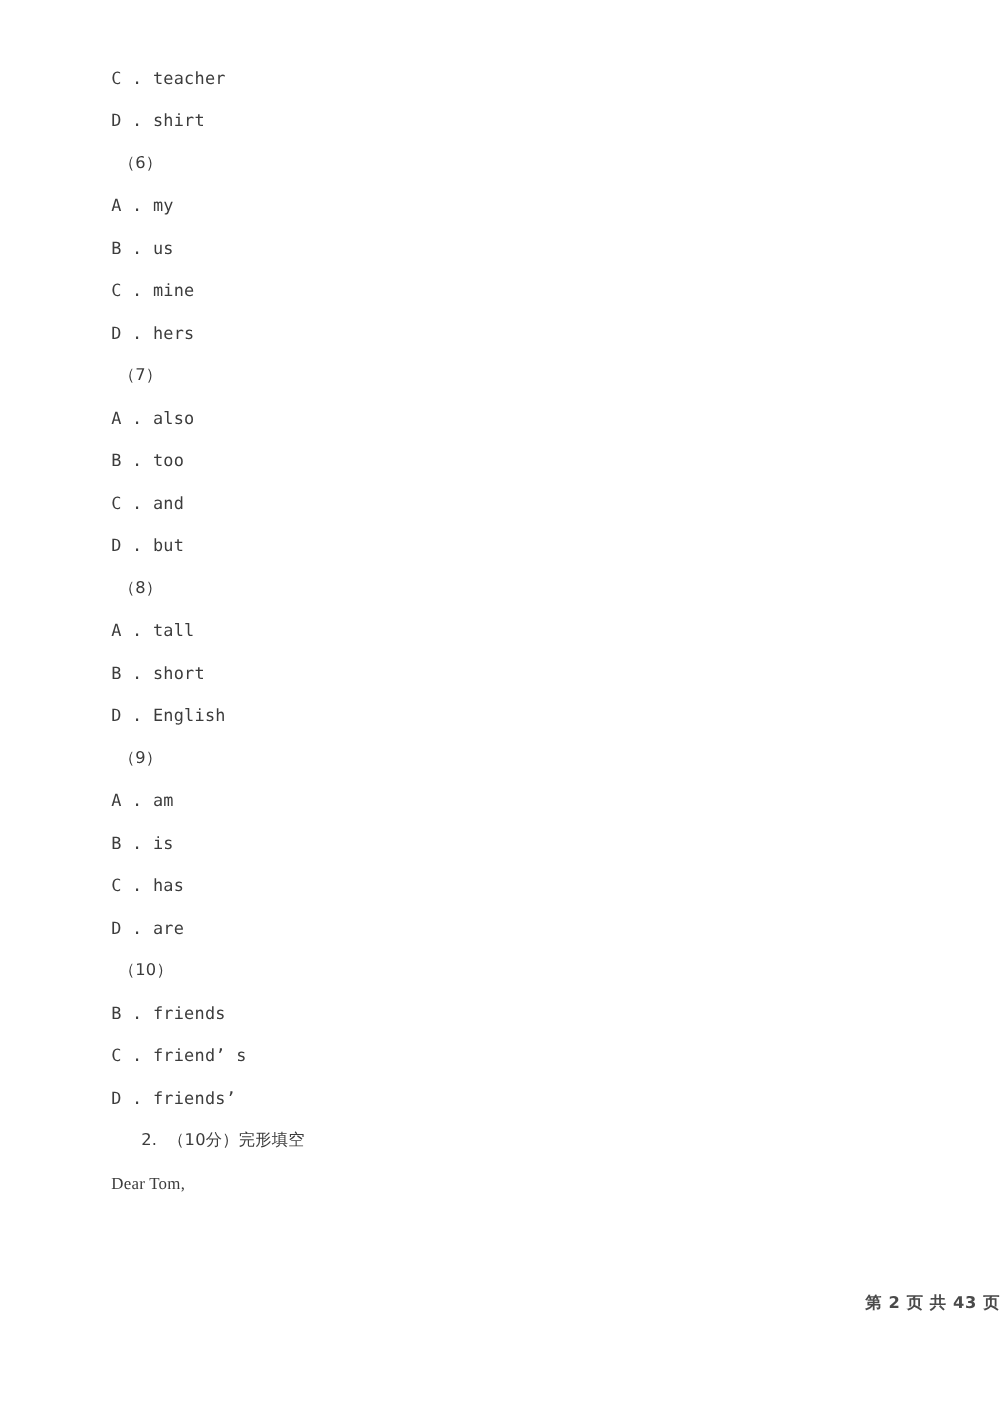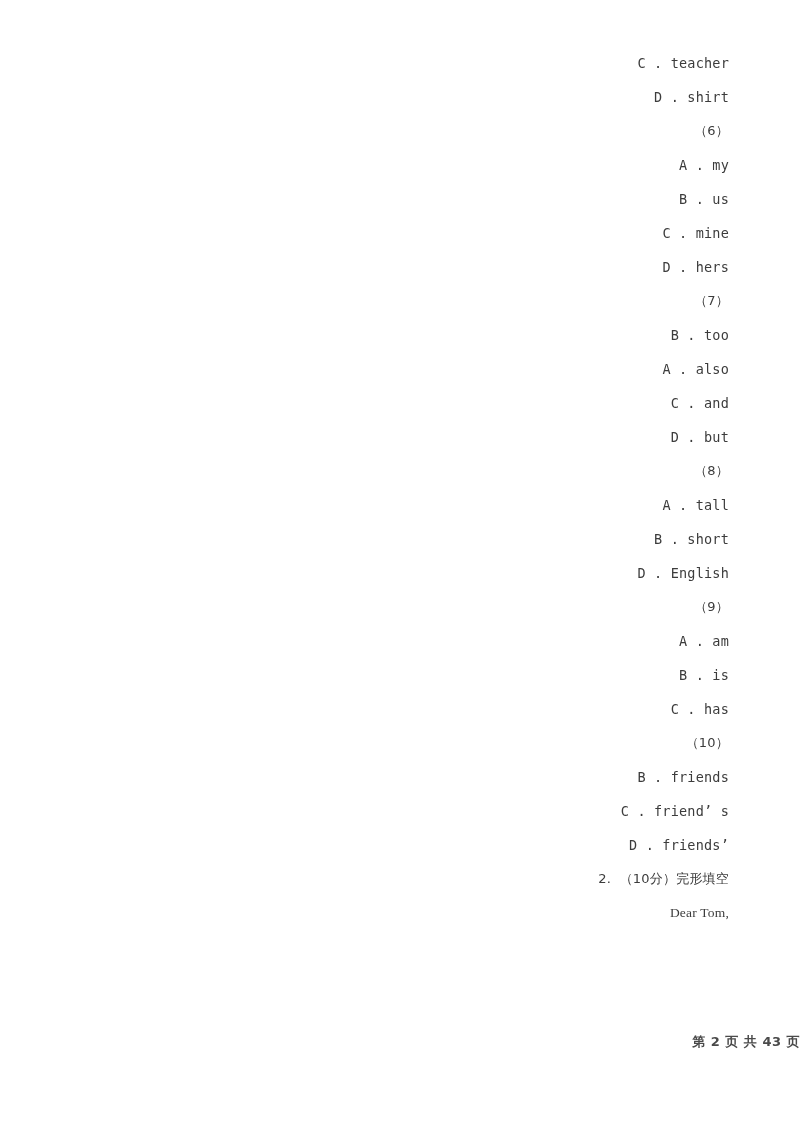--- a/index.html
+++ b/index.html
@@ -21,21 +21,20 @@
     top: 52px;
     width: 640px;
   }
   .line {
     height: 34px;
     line-height: 22px;
     font-size: 13.5px;
     color: #3c3c3c;
     white-space: pre;
     letter-spacing: 0.2px;
-    text-align: right;
   }
   .line.opt {
     padding-left: 0px;
   }
   .line.qnum {
     padding-left: 6px;
   }
   .line.section {
     padding-left: 0px;
     margin-left: 24px;
@@ -69,32 +68,33 @@
 
   <div class="content">
     <div class="line opt">C . teacher</div>
     <div class="line opt">D . shirt</div>
     <div class="line qnum cjk">（6）</div>
     <div class="line opt">A . my</div>
     <div class="line opt">B . us</div>
     <div class="line opt">C . mine</div>
     <div class="line opt">D . hers</div>
     <div class="line qnum cjk">（7）</div>
+    <div class="line opt">A . also</div>
     <div class="line opt">B . too</div>
-    <div class="line opt">A . also</div>
     <div class="line opt">C . and</div>
     <div class="line opt">D . but</div>
     <div class="line qnum cjk">（8）</div>
     <div class="line opt">A . tall</div>
     <div class="line opt">B . short</div>
     <div class="line opt">D . English</div>
     <div class="line qnum cjk">（9）</div>
     <div class="line opt">A . am</div>
     <div class="line opt">B . is</div>
     <div class="line opt">C . has</div>
+    <div class="line opt">D . are</div>
     <div class="line qnum cjk">（10）</div>
     <div class="line opt">B . friends</div>
     <div class="line opt">C . friend’ s</div>
     <div class="line opt">D . friends’</div>
     <div class="line section cjk">2.  （10分）完形填空</div>
     <div class="line salutation">Dear Tom,</div>
   </div>
 
   <div class="footer">第 2 页 共 43 页</div>
 

